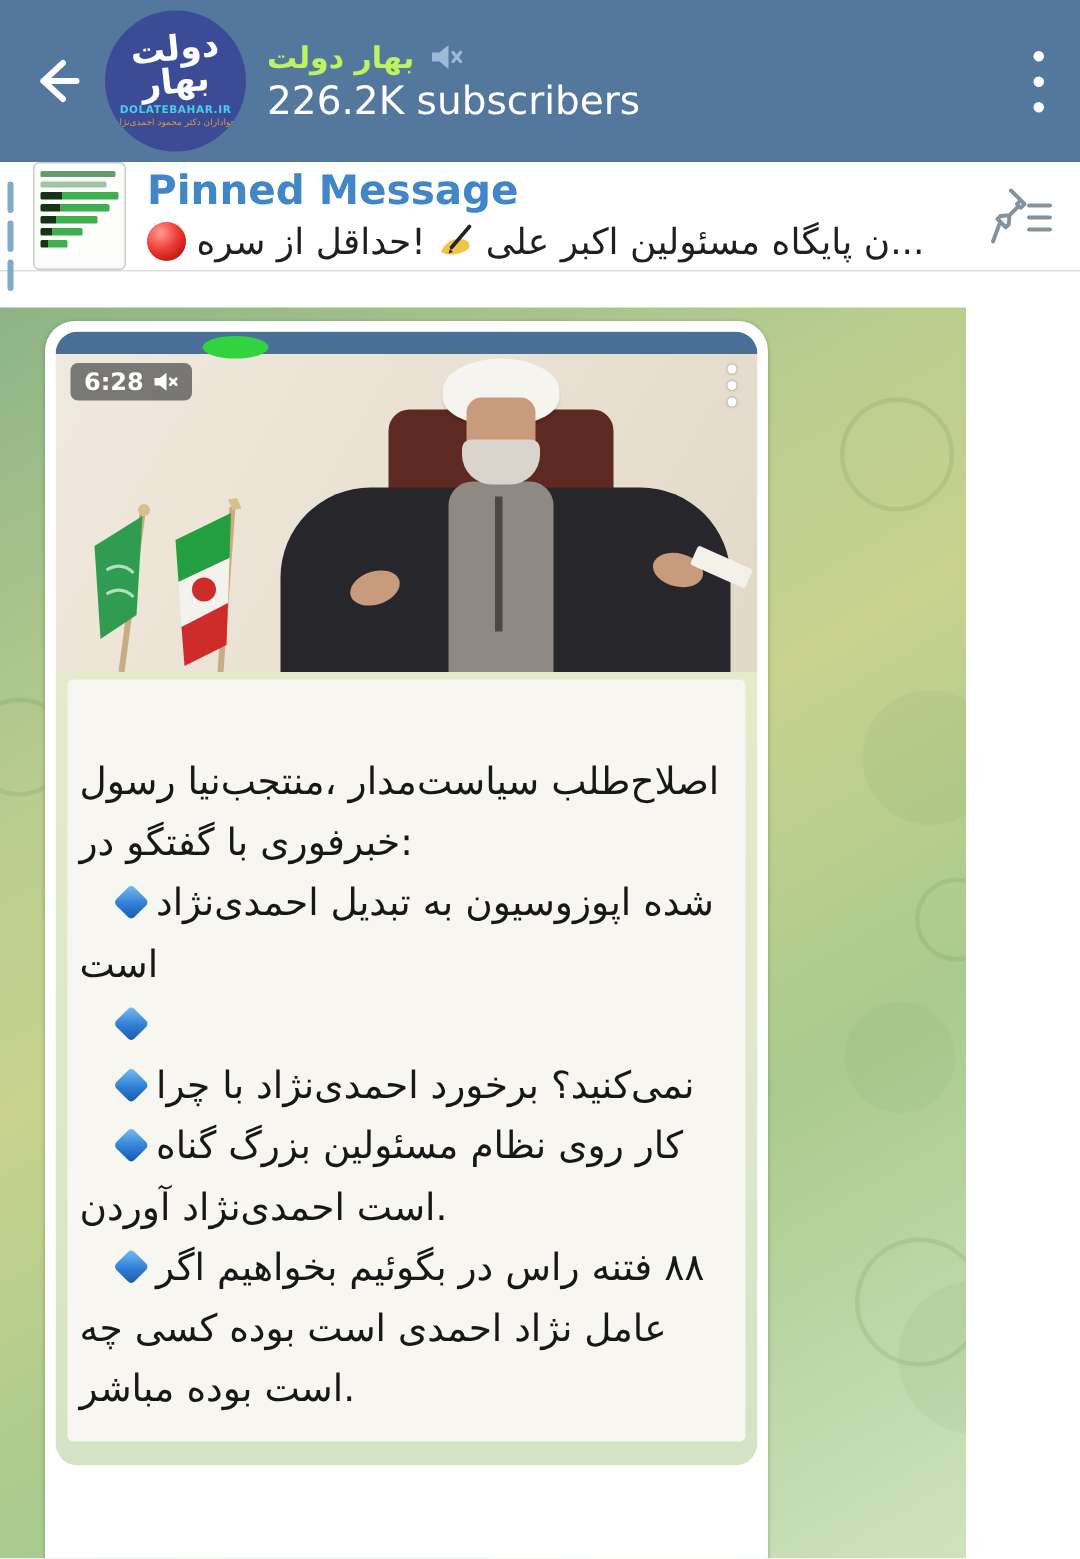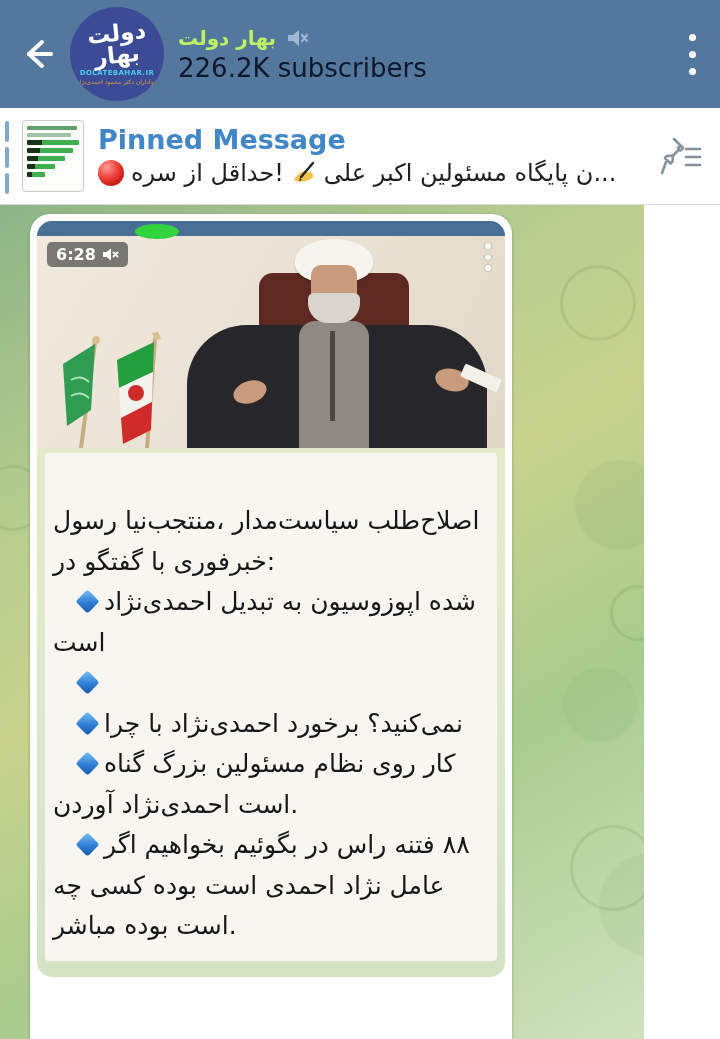--- a/index.html
+++ b/index.html
@@ -12,27 +12,27 @@
           display:flex;align-items:center;padding:0 14px;box-sizing:border-box;}
   .back{width:46px;height:46px;flex:0 0 auto;display:flex;align-items:center;justify-content:center;margin-right:10px;}
   .avatar{width:94px;height:94px;border-radius:50%;background:#3c4b95;flex:0 0 auto;margin-right:14px;
           display:flex;flex-direction:column;align-items:center;justify-content:center;overflow:hidden;}
   .avatar .cal{color:#fff;font-weight:bold;font-size:23px;line-height:0.92;transform:rotate(-6deg);letter-spacing:1px;}
   .avatar .site{color:#49cdea;font-size:7px;margin-top:3px;letter-spacing:.4px;font-weight:bold;}
   .avatar .tag{color:#e2973b;font-size:6px;margin-top:1px;white-space:nowrap;}
   .titlebox{display:flex;flex-direction:column;justify-content:center;min-width:0;}
   .titlerow{display:flex;align-items:center;gap:9px;direction:ltr;}
   .title{color:#bef264;font-size:20px;font-weight:bold;white-space:nowrap;}
-  .subtitle{color:#0f172a;font-size:26px;margin-top:3px;}
+  .subtitle{color:#ffffff;font-size:26px;margin-top:3px;}
   .spacer{flex:1;}
   .kebab{display:flex;flex-direction:column;gap:10px;padding:6px 10px;}
   .kebab i{width:7px;height:7px;border-radius:50%;background:#fff;}
 
   
-  .pinbar{position:absolute;left:0;top:108px;width:720px;height:97px;background:#fff;
+  .pinbar{position:absolute;left:0;top:108px;width:720px;height:73px;background:#fff;
           border-bottom:1px solid #d9dde0;display:flex;align-items:center;box-sizing:border-box;padding-left:22px;}
   .pinsegs{position:absolute;left:5px;top:13px;display:flex;flex-direction:column;gap:5px;}
   .pinsegs i{width:4px;height:21px;border-radius:2px;background:#7fa9cd;}
   .pthumb{width:62px;height:72px;background:#fdfdfb;border:1px solid #c9cdc9;border-radius:4px;
           flex:0 0 auto;margin-right:14px;padding:5px 4px;box-sizing:border-box;display:flex;flex-direction:column;gap:3px;}
   .pthumb .tl{height:4px;border-radius:1px;background:#2e7d3a;opacity:.75;}
   .pthumb .bar{height:5px;border-radius:1px;background:linear-gradient(90deg,#143317 28%,#3fae4e 28%);}
   .ptext{display:flex;flex-direction:column;min-width:0;flex:1;}
   .plabel{color:#4186c7;font-size:27px;font-weight:bold;line-height:1.1;}
   .ppreview{display:flex;align-items:center;gap:7px;margin-top:4px;color:#1f1f1f;font-size:24px;

